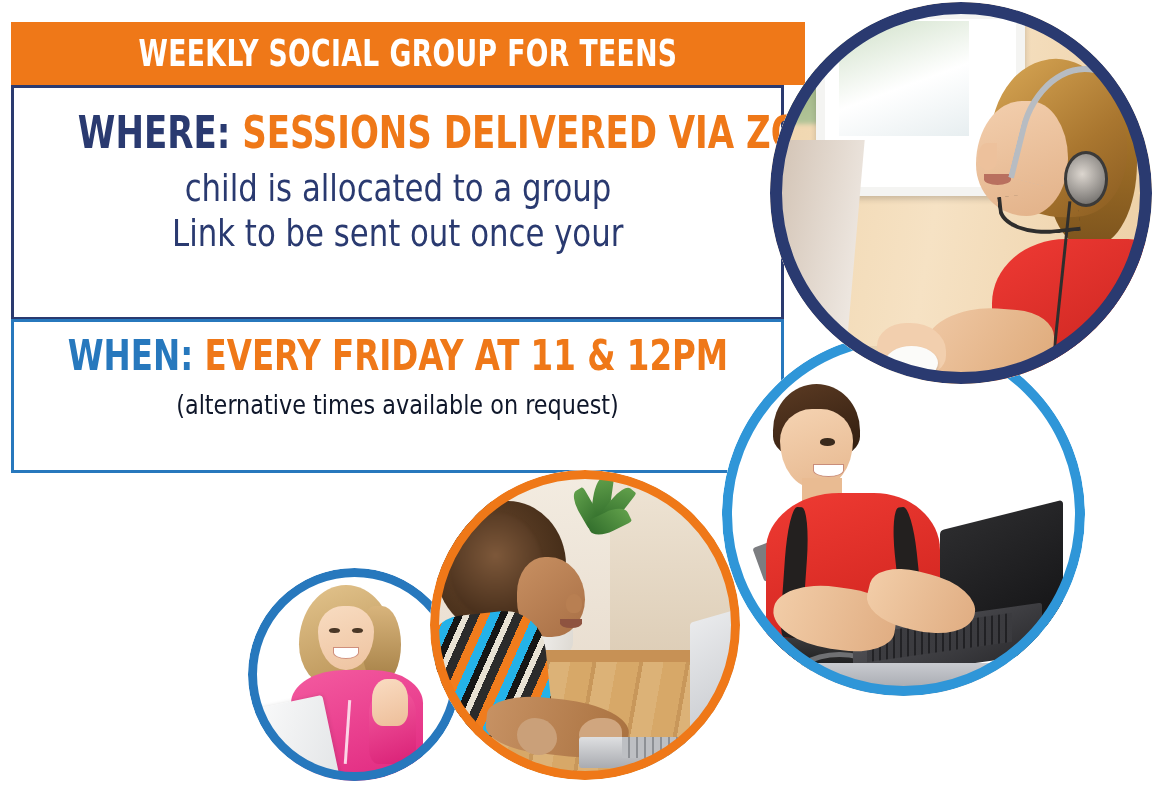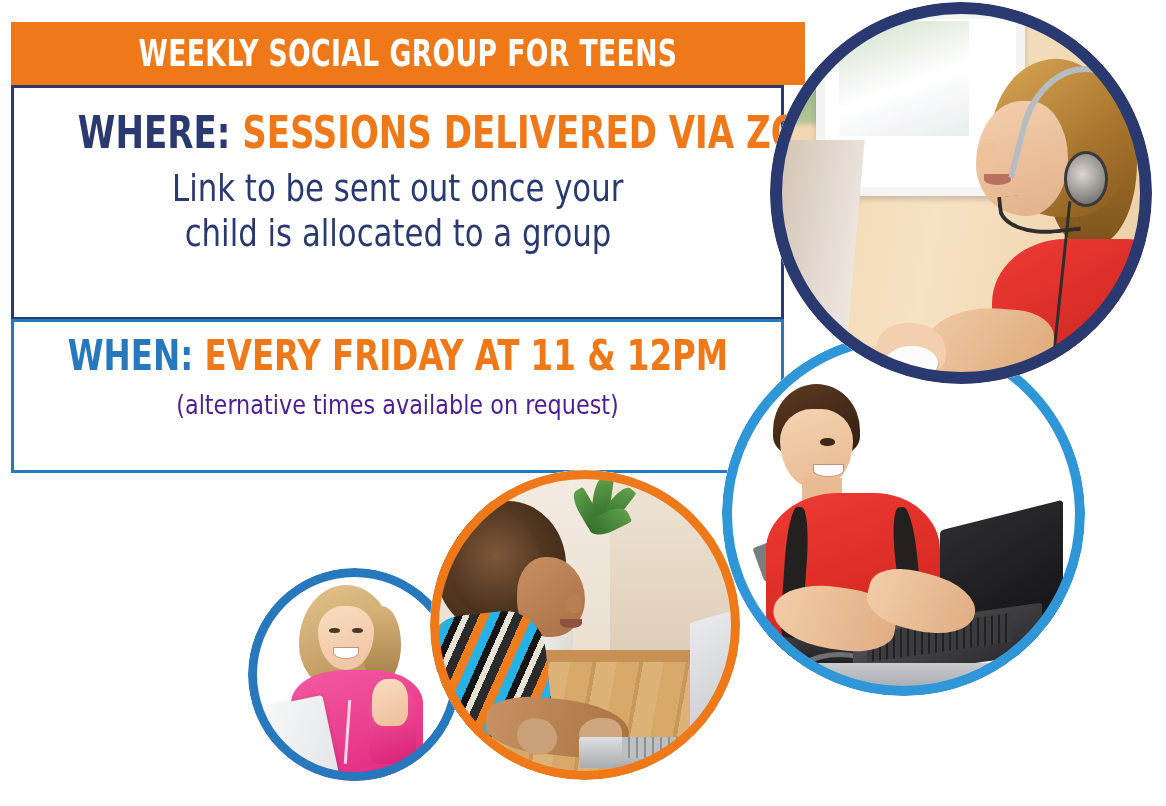--- a/index.html
+++ b/index.html
@@ -43,21 +43,21 @@
   }
   #where-sub div{display:block;}
   #where-sub span{display:inline-block;transform:scaleX(.9);transform-origin:center;}
 
   #when-line{margin-top:12px;font-size:42px;line-height:44px;}
   #when-label{color:#2778bd;}
   #when-value{color:#ef7818;}
   #when-line .inner{display:inline-block;transform:scaleX(.86);transform-origin:center;}
 
   #when-sub{
-    margin-top:12px;text-align:center;color:#4c1d95;
+    margin-top:12px;text-align:center;color:#0f172a;
     font-size:27px;line-height:30px;font-weight:normal;
     font-family:"Liberation Sans Narrow","DejaVu Sans Condensed","Liberation Sans",sans-serif;
   }
   #when-sub span{display:inline-block;transform:scaleX(.92);transform-origin:center;}
 
   
   .photo{position:absolute;border-radius:50%;overflow:hidden;background:#fff;}
   .photo .scene{position:absolute;inset:0;border-radius:50%;overflow:hidden;}
   .ring{position:absolute;border-radius:50%;box-sizing:border-box;}
 
@@ -245,22 +245,22 @@
   </div>
 
   <div id="where-box" class="info-box">
     <div id="where-line" class="hdr-line">
       <span class="inner">
         <span id="where-label">WHERE:</span>
         <span id="where-value">SESSIONS DELIVERED VIA ZOOM</span>
       </span>
     </div>
     <div id="where-sub">
+      <div><span>child is allocated to a group</span></div>
       <div><span>Link to be sent out once your</span></div>
-      <div><span>child is allocated to a group</span></div>
     </div>
   </div>
 
   <div id="when-box" class="info-box">
     <div id="when-line" class="hdr-line">
       <span class="inner">
         <span id="when-label">WHEN:</span>
         <span id="when-value">EVERY FRIDAY AT 11 &amp; 12PM</span>
       </span>
     </div>

